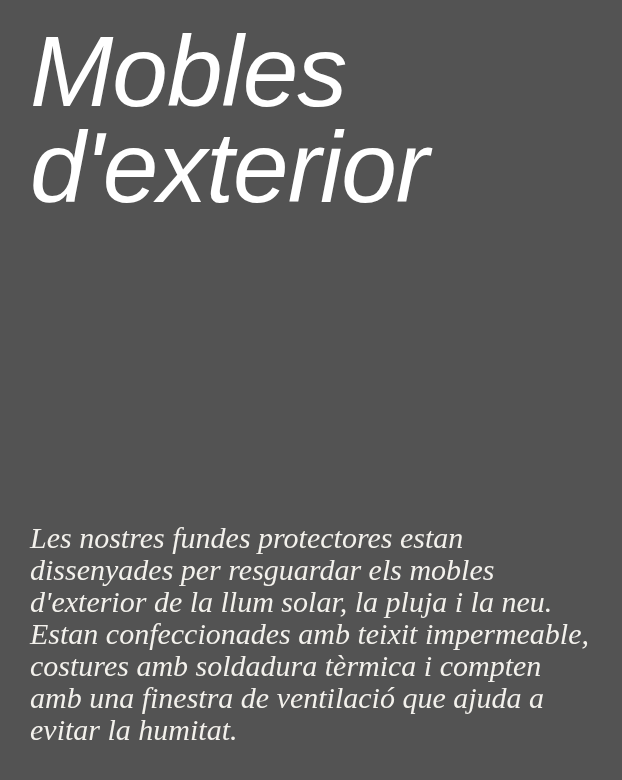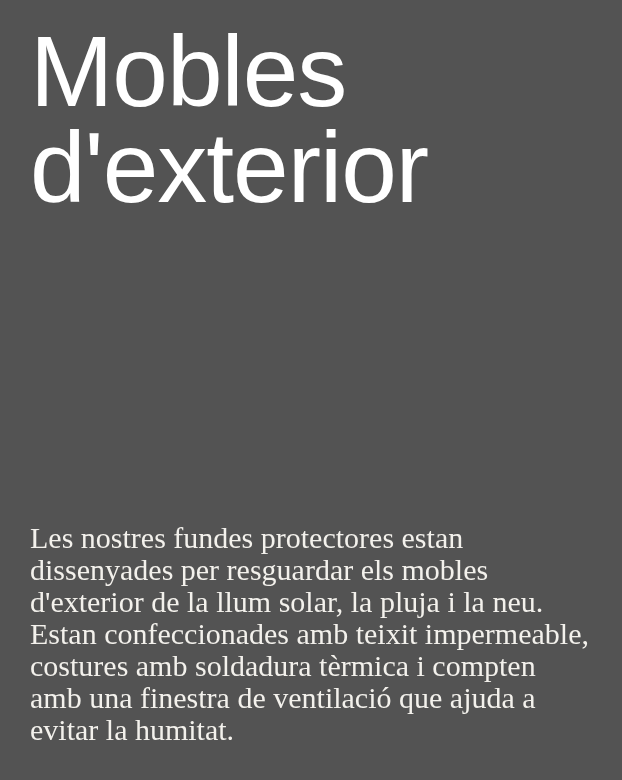--- a/index.html
+++ b/index.html
@@ -1,20 +1,20 @@
 <!DOCTYPE html>
 <html lang="ca" style="--background: #535353; --heading: #ffffff; --body-text: #f3f1ec;"><head>
 <meta charset="utf-8">
 <style>
   :root {
     --background: #535353;
     --heading: #ffffff;
     --body-text: #f3f1ec;
   }
-  * { margin: 0; padding: 0; box-sizing: border-box; }
+  * { margin: 0; padding: 0; box-sizing: border-box; font-style: italic; }
   html, body {
     width: 622px;
     height: 780px;
     overflow: hidden;
   }
   body {
     background: var(--background, #535353);
     font-family: "Liberation Sans", sans-serif;
   }
   .hero {

